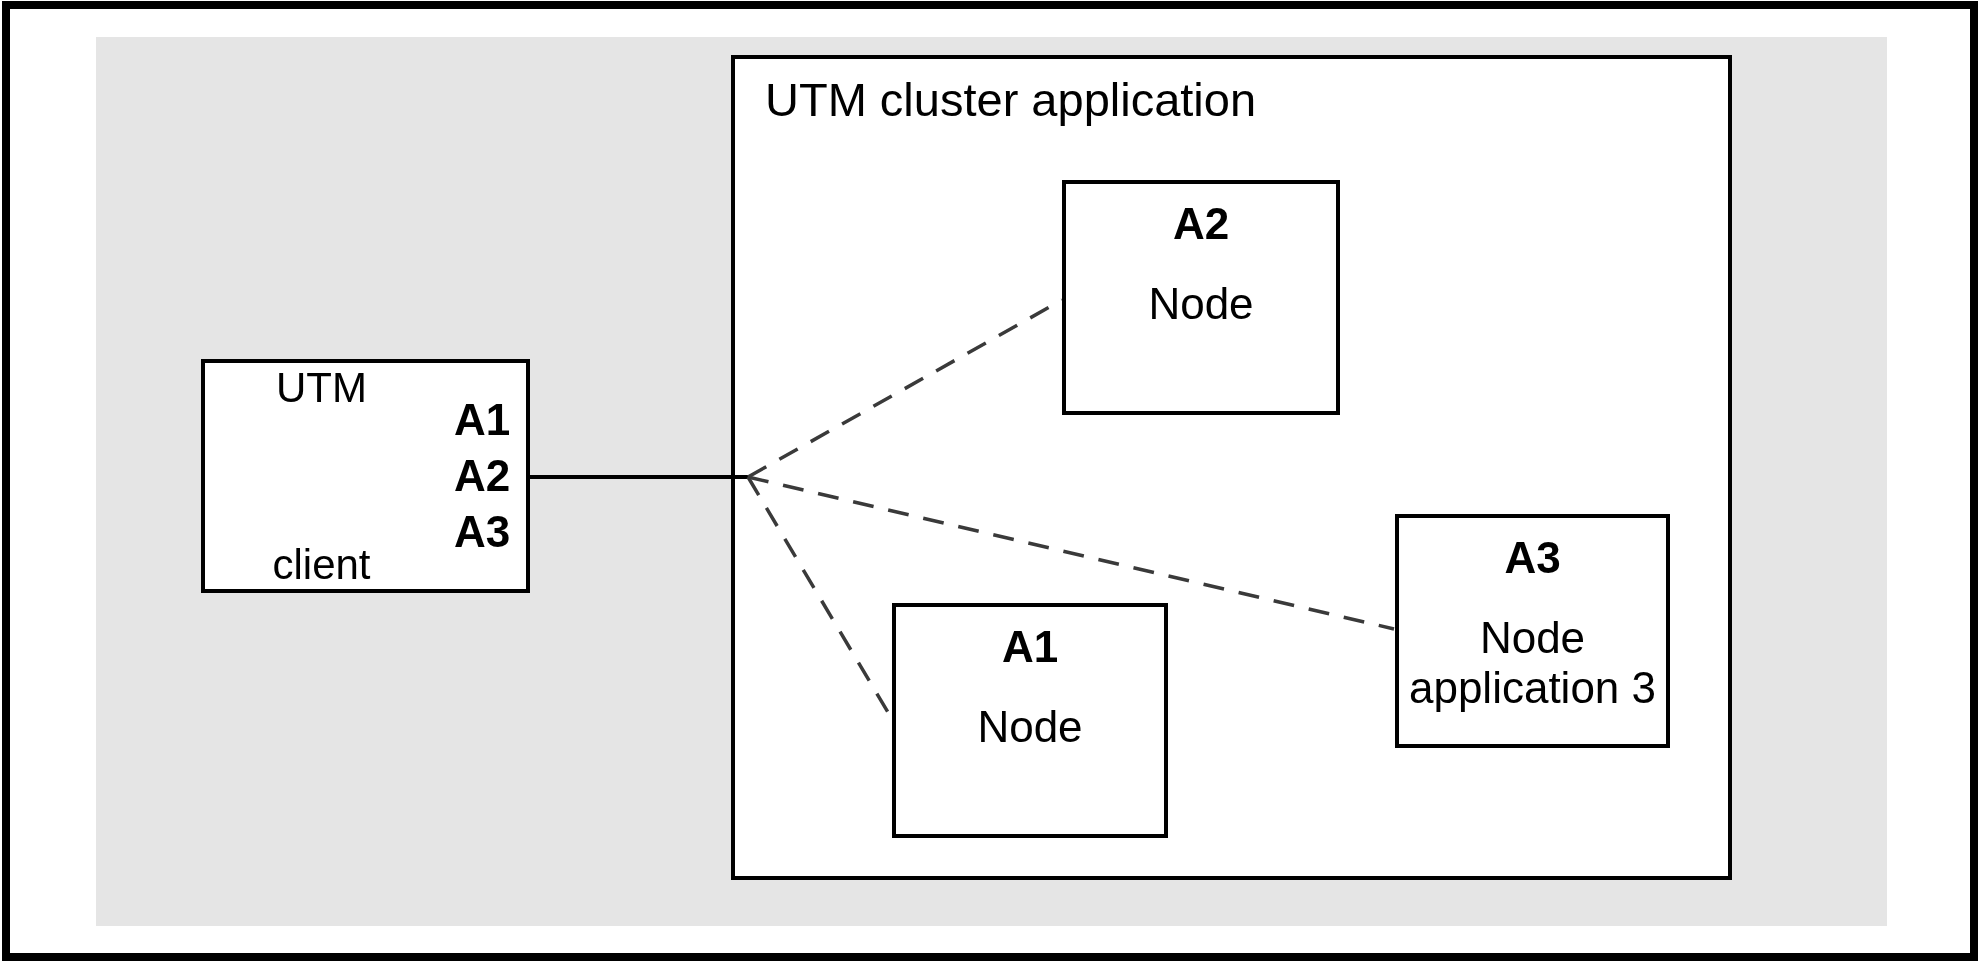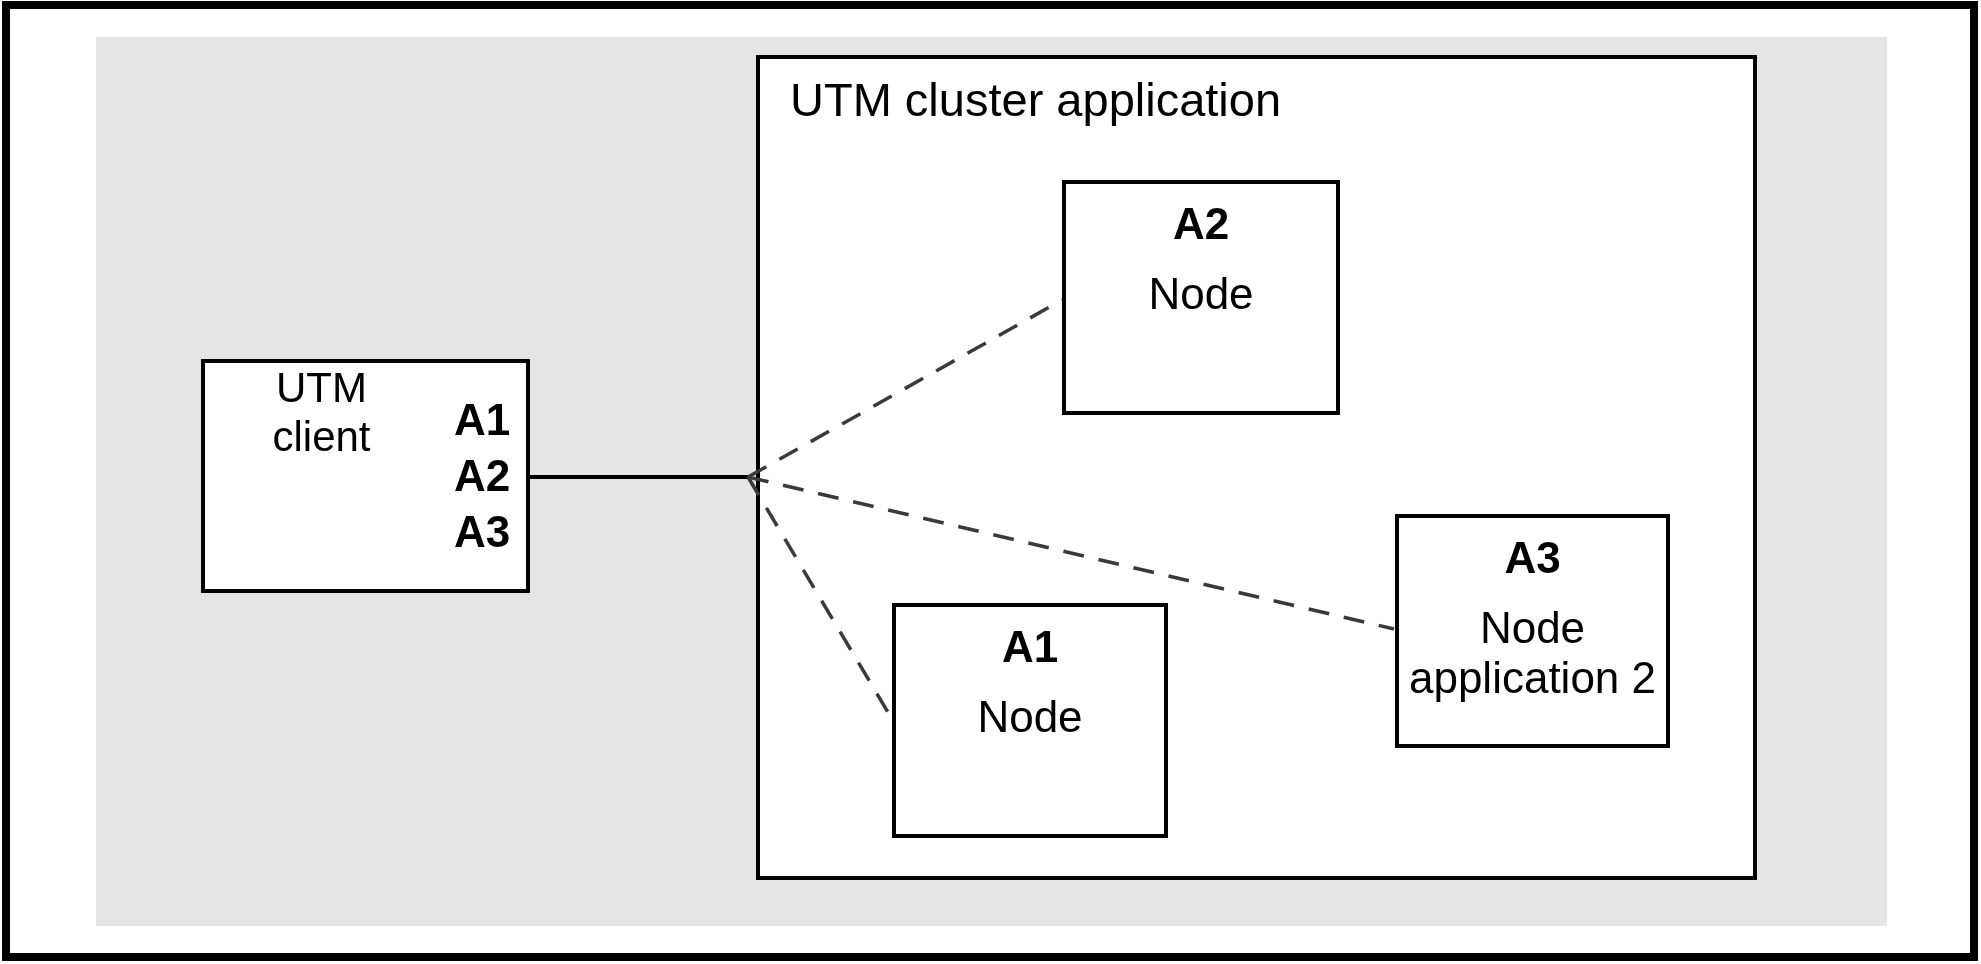--- a/index.html
+++ b/index.html
@@ -31,21 +31,20 @@
     background: #e5e5e5;
   }
   .cluster-box {
     position: absolute;
     left: 731px; top: 55px;
     width: 1001px; height: 825px;
     background: #ffffff;
     border: 4px solid #000000;
     box-sizing: border-box;
     z-index: 1;
-    margin-left: 25px;
   }
   .cluster-title {
     position: absolute;
     left: 30px; top: 14px;
     font-size: 47px;
     line-height: 54px;
     white-space: nowrap;
   }
   .lines-layer {
     position: absolute;
@@ -62,21 +61,21 @@
     border: 4px solid #000000;
     box-sizing: border-box;
     display: flex;
     z-index: 3;
   }
   .client-label-region {
     width: 233px;
     display: flex;
     flex-direction: column;
     align-items: center;
-    justify-content: flex-start;
+    justify-content: space-between;
     font-size: 42px;
     line-height: 49px;
     text-align: center;
   }
   .client-apps-region {
     flex: 1;
     display: flex;
     flex-direction: column;
     align-items: center;
     justify-content: center;
@@ -96,21 +95,21 @@
   .node-box.a1 { left: 892px;  top: 603px; width: 276px; height: 235px; }
   .node-box.a2 { left: 1062px; top: 180px; width: 278px; height: 235px; }
   .node-box.a3 { left: 1395px; top: 514px; width: 275px; height: 234px; }
   .node-title {
     margin-top: 16px;
     font-size: 44px;
     font-weight: bold;
     line-height: 48px;
   }
   .node-name {
-    margin-top: 21px;
+    margin-top: 31px;
     font-size: 44px;
     line-height: 50px;
   }
 </style>
 </head>
 <body>
 
 <div class="canvas">
 
   <div class="gray-panel"></div>
@@ -145,21 +144,21 @@
     <div class="node-title">A2</div>
     <div class="node-name">
       <div>Node</div>
     </div>
   </div>
 
   <div class="node-box a3">
     <div class="node-title">A3</div>
     <div class="node-name">
       <div>Node</div>
-      <div>application 2</div>
+      <div>application 3</div>
     </div>
   </div>
 
   <div class="node-box a1">
     <div class="node-title">A1</div>
     <div class="node-name">
       <div>Node</div>
     </div>
   </div>
 

